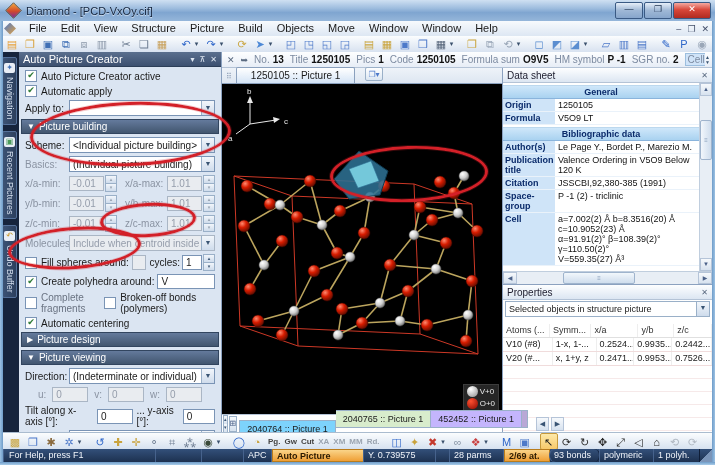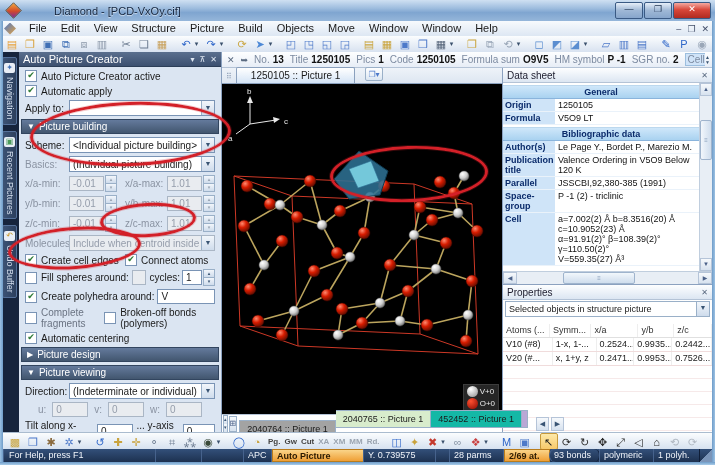--- a/index.html
+++ b/index.html
@@ -4,21 +4,21 @@
 <style>
   html,body{margin:0;padding:0;background:#c8d8ea;}
   #root{position:relative;width:715px;height:465px;overflow:hidden;
         font-family:"Liberation Sans",sans-serif;font-size:11px;color:#1a1a1a;
         background:#e8eef6;outline:1px solid #30507c;}
   .abs{position:absolute;}
 
   
   .titlebar{left:0;top:0;width:715px;height:21px;display:flex;align-items:center;
     background:linear-gradient(#cfe0f2 0%,#9dbcde 40%,#7fa5d0 60%,#95b6da 100%);
-    border-bottom:1px solid #54749c;gap:28px;}
+    border-bottom:1px solid #54749c;}
   .app-icon{width:13px;height:13px;margin:0 5px 0 6px;background:linear-gradient(135deg,#f5a33a,#d14a2a 55%,#7c2a9e);
     transform:rotate(45deg) scale(.78);border:1px solid #5a3a12;}
   .title-text{color:#14253e;text-shadow:0 1px 1px rgba(255,255,255,.7);}
   .win-btns{margin-left:auto;display:flex;margin-right:4px;}
   .win-btn{width:26px;height:15px;margin-left:1px;border:1px solid #3a5a84;border-radius:2px;
     background:linear-gradient(#e6eef8,#9fb8d6 50%,#87a6cc);color:#1e3least;color:#1e3250;
     font-size:9px;line-height:13px;text-align:center;}
   .win-btn.close{width:36px;background:linear-gradient(#f4a9a0,#d8473a 45%,#b02a20);color:#fff;}
 
   
@@ -411,26 +411,20 @@
           <span class="spinner dis"></span>
         </div>
       </div>
     <div class="apc-row">
         <span class="flabel dis">Molecules:</span>
       <span class="combo dis">
           <span>Include when centroid inside</span>
           <span class="cdd">▼</span>
         </span>
       </div>
-    <div class="apc-row">
-      <span class="cb on"></span>
-        <span style="width:84px">Create cell edges</span>
-      <span class="cb on"></span>
-        <span>Connect atoms</span>
-    </div>
     <div class="apc-row">
       <span class="cb"></span>
         <span>Fill spheres around:</span>
       <span class="field dis" style="flex:1;margin:0 3px"></span>
       <span>cycles:</span>
       <span class="field" style="width:12px;margin-left:2px">1</span>
       <span class="spinner"></span>
     </div>
     <div class="apc-row">
       <span class="cb on"></span>
@@ -702,21 +696,21 @@
           <div class="ds-header">Bibliographic data</div>
           <div class="ds-row">
             <div class="ds-label">Author(s)</div>
             <div class="ds-value">Le Page Y., Bordet P., Marezio M.</div>
           </div>
           <div class="ds-row">
             <div class="ds-label">Publication title</div>
             <div class="ds-value">Valence Ordering in V5O9 Below 120 K</div>
           </div>
           <div class="ds-row">
-            <div class="ds-label">Parallel</div>
+            <div class="ds-label">Citation</div>
             <div class="ds-value">JSSCBI,92,380-385 (1991)</div>
           </div>
           <div class="ds-row">
             <div class="ds-label">Space-group</div>
             <div class="ds-value">P -1 (2) - triclinic</div>
           </div>
           <div class="ds-row">
             <div class="ds-label">Cell</div>
             <div class="ds-value">a=7.002(2) Å b=8.3516(20) Å c=10.9052(23) Å
 α=91.91(2)° β=108.39(2)° γ=110.50(2)°
@@ -768,23 +762,23 @@
           <span class="pcell" style="width: 40px;">0.7526...</span>
         </div>
       </div>
     <div class="pempty"></div>
   </div>
 
   <div class="abs btabs">
     <span class="btab-spin"></span>
     <span class="btab-grid">⊞</span>
     <span id="bottom-tabs" style="display:flex">
-        <span class="btab" style="background: #a3a3a3; margin-top: 10px;">2040764 :: Picture 1</span>
+        <span class="btab" style="background: #7dd3fc; margin-top: 10px;">2040764 :: Picture 1</span>
         <span class="btab" style="background: rgb(216, 236, 204);">2040765 :: Picture 1</span>
-        <span class="btab" style="background: #14b8a6;">452452 :: Picture 1</span>
+        <span class="btab" style="background: #c4b5fd;">452452 :: Picture 1</span>
         <span class="btab sliver" style="background: rgb(185, 168, 214);"></span>
       </span>
     <span class="btab-arrows">
       <span>◀</span>
       <span>▶</span>
     </span>
   </div>
 
   <div class="abs bottomtoolbar" id="bottom-toolbar">
       <span class="tbtn">

